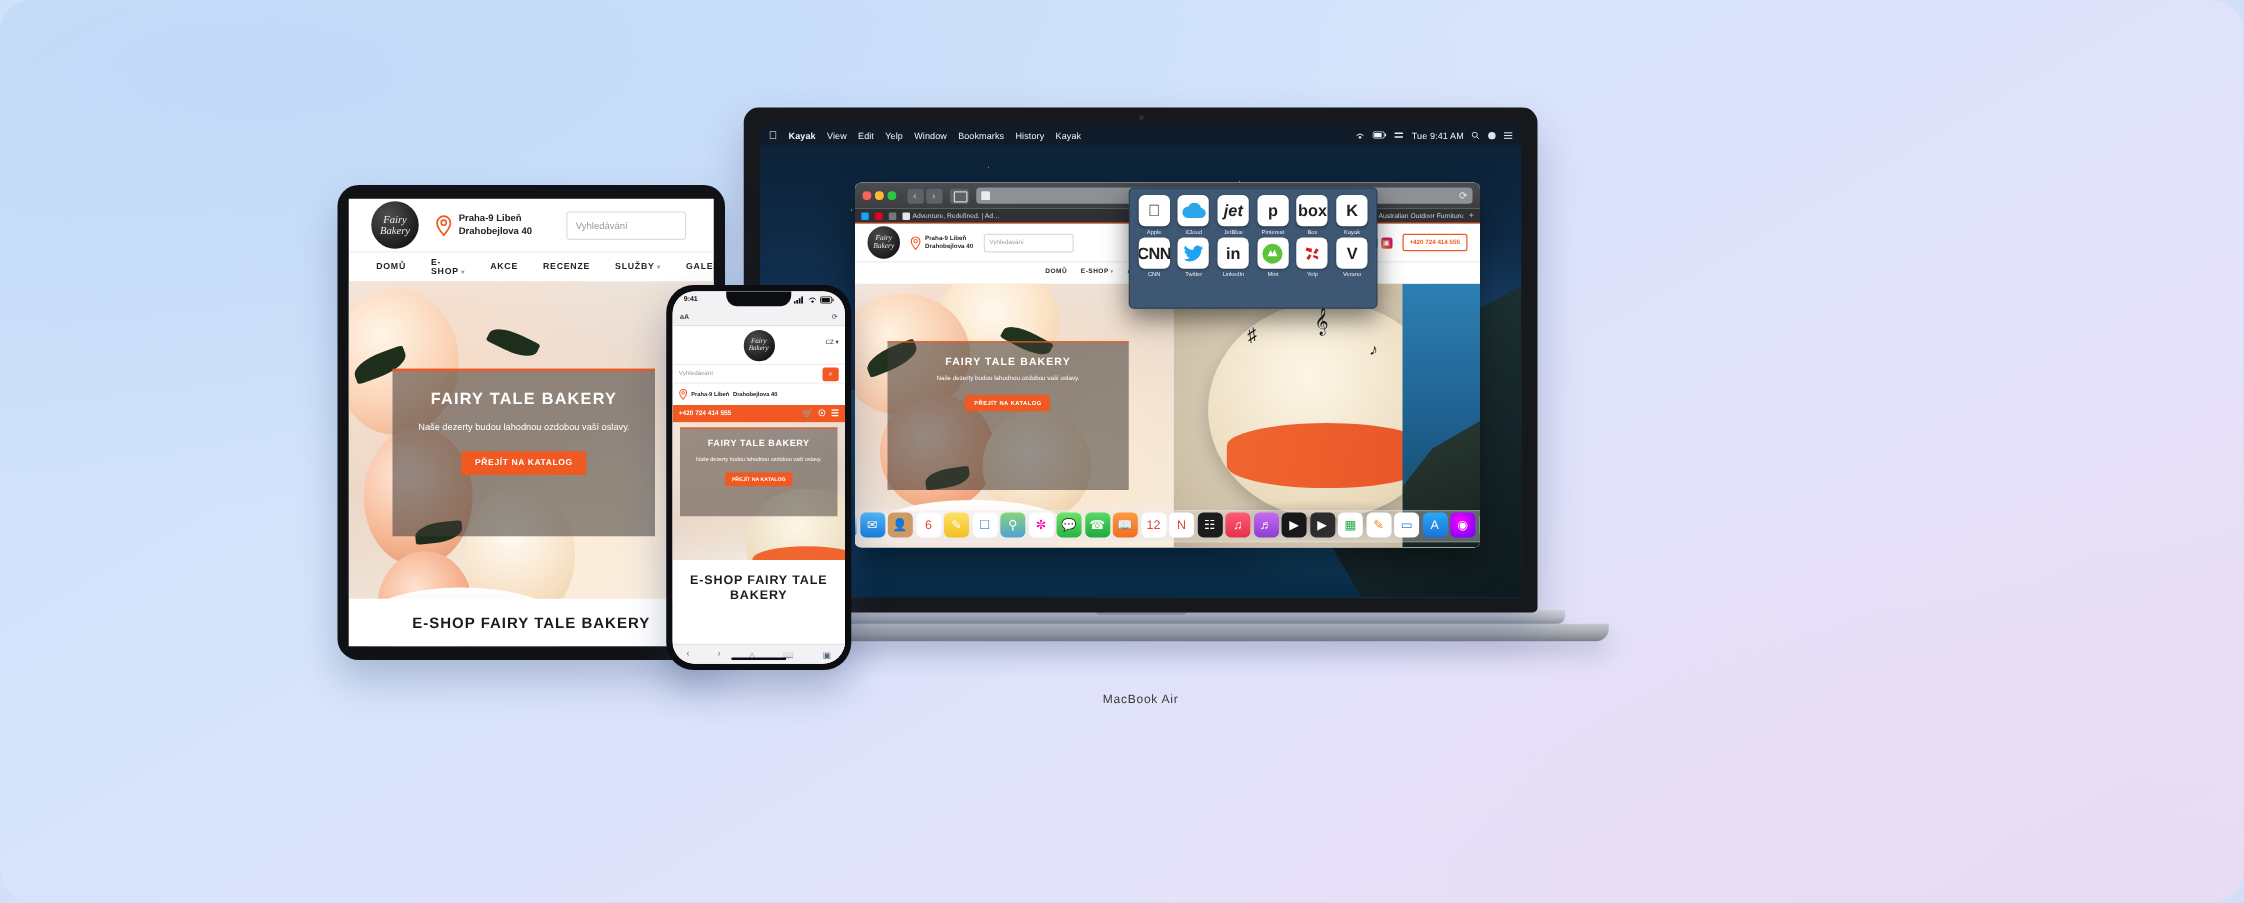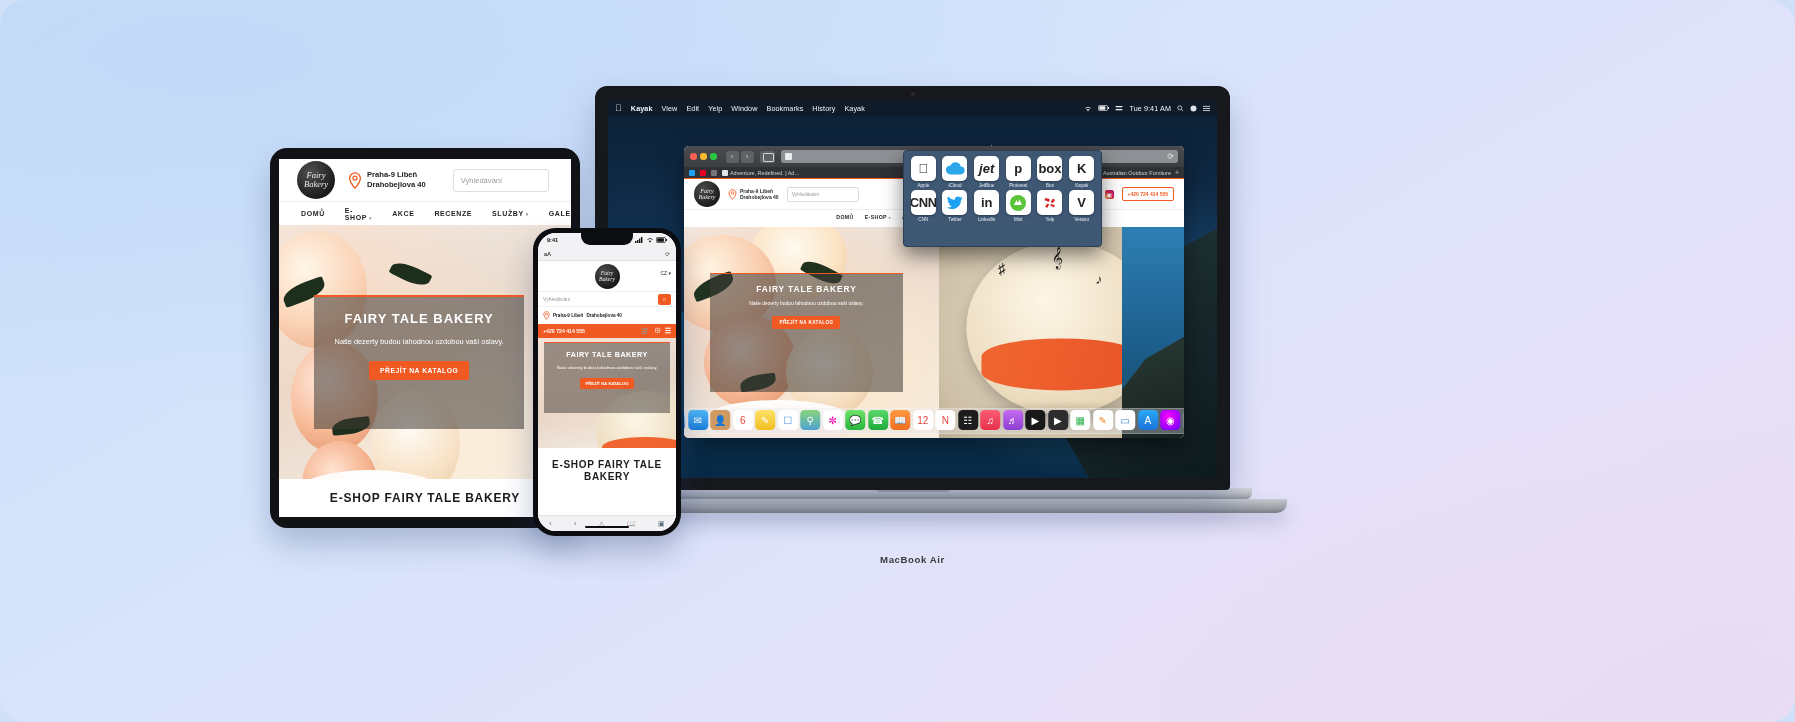--- a/index.html
+++ b/index.html
@@ -263,21 +263,21 @@
     width:74px; height:4px; background:#a5a8b0; border-radius:0 0 5px 5px;
   }
   .foot{
     position:absolute; left:-57px; top:413px; width:749px; height:14px;
     background:linear-gradient(180deg,#c5c8ce 0%,#9ea2aa 60%,#7b7f87 100%);
     border-radius:0 0 10px 10px;
     box-shadow:0 10px 18px rgba(50,65,110,.22);
   }
   .mbname{
     position:absolute; left:50%; top:468px; transform:translateX(-50%);
-    font-size:9.6px; color:#3a3a3a; letter-spacing:.6px; font-weight:bold;
+    font-size:9.6px; color:#3a3a3a; letter-spacing:.6px; font-weight:normal;
   }
 
   
   .tablet{
     position:absolute; left:270px; top:148px; width:310px; height:380px;
     background:#111216; border-radius:17px; padding:11px 9px;
     box-shadow:0 16px 30px rgba(40,60,110,.26);
   }
   .tab-screen{ width:100%; height:100%; background:#fff; overflow:hidden; position:relative;}
   .t-head{ height:42px; display:flex; align-items:center; gap:13px; padding:0 18px;}

